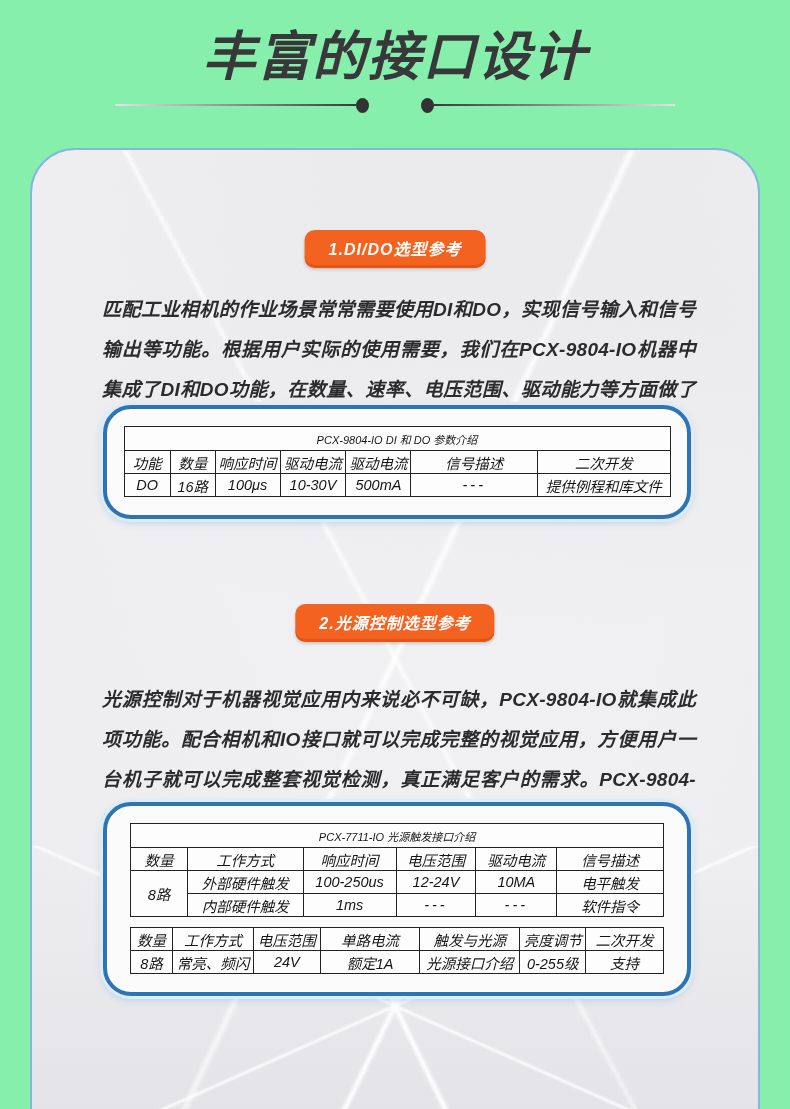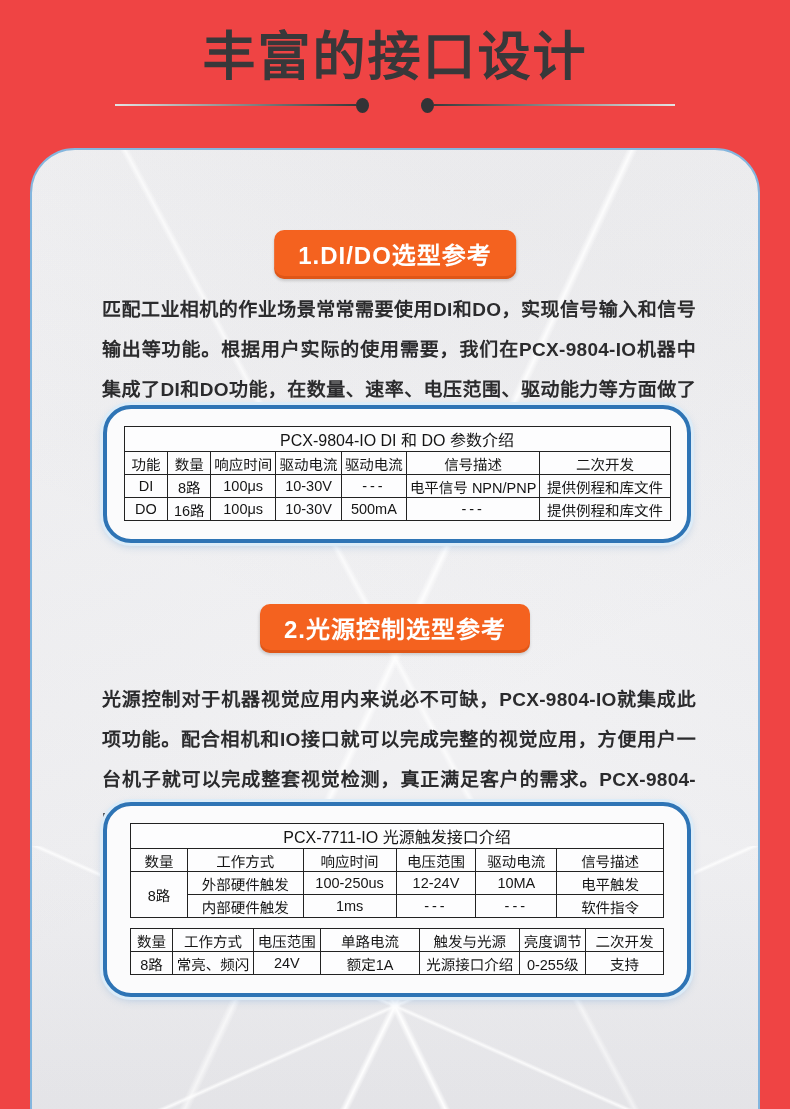--- a/index.html
+++ b/index.html
@@ -1,20 +1,20 @@
 <!DOCTYPE html>
 <html lang="zh-CN"><head>
 <meta charset="utf-8">
 <style>
   * { margin:0; padding:0; box-sizing:border-box; }
   html,body { background:#ffffff; }
   body { font-family:"Liberation Sans","DejaVu Sans",sans-serif; }
   .page {
     position:relative; width:790px; height:1109px;
-    margin:0; overflow:hidden; background:#ef4444;
+    margin:0; overflow:hidden; background:#86efac;font-style:italic;
   }
 
   
   .page-title {
     position:absolute; top:14px; left:0; width:790px;
     text-align:center; font-size:53px; font-weight:800;
     color:#38383a; letter-spacing:2px;
   }
   .title-divider {
     position:absolute; top:97px; left:115px; width:560px; height:16px;
@@ -48,21 +48,21 @@
       linear-gradient(-64deg, rgba(255,255,255,0) 49.4%, rgba(255,255,255,.95) 50%, rgba(255,255,255,0) 50.6%),
       linear-gradient(24deg,  rgba(255,255,255,0) 49.5%, rgba(255,255,255,.8) 50%, rgba(255,255,255,0) 50.5%),
       linear-gradient(-24deg, rgba(255,255,255,0) 49.5%, rgba(255,255,255,.8) 50%, rgba(255,255,255,0) 50.5%),
       linear-gradient(180deg, rgba(160,160,170,0) 0%, rgba(160,160,170,.10) 100%);
   }
 
   
   .section-badge {
     position:absolute; left:50%; transform:translateX(-50%);
     background:#f4621f; color:#ffffff;
-    font-size:24px; font-weight:700; letter-spacing:1px;
+    font-size:16px; font-weight:700; letter-spacing:1px;
     padding:6px 24px 8px; border-radius:10px; white-space:nowrap;
     box-shadow: inset 0 -3px 0 rgba(160,50,0,.25), 0 2px 3px rgba(0,0,0,.15);
   }
   .badge-1 { top:80px; }
   .badge-2 { top:454px; }
 
   
   .body-paragraph {
     position:absolute; left:70px; width:594px;
     font-size:19px; line-height:40px; font-weight:600;
@@ -83,21 +83,21 @@
   .container-2 { top:652px; }
 
   table.param-table {
     border-collapse:collapse; margin:0 auto;
     font-size:14.5px; color:#151515; background:#fdfdfe;
   }
   .param-table th, .param-table td {
     border:1px solid #222222; text-align:center; vertical-align:middle;
     height:23px; padding:0 3px; font-weight:400; white-space:nowrap;
   }
-  .param-table .tbl-title { font-size:16px; height:24px; }
+  .param-table .tbl-title { font-size:11px; height:24px; }
   .param-table td.dash { letter-spacing:3px; }
   .tbl-gap { height:10px; }
 
   .t1 { width:547px; }
   .t2 { width:534px; }
 </style>
 </head>
 <body>
 
 <div class="page">
@@ -136,29 +136,20 @@
         <tr>
           <th>功能</th>
           <th>数量</th>
           <th>响应时间</th>
           <th>驱动电流</th>
           <th>驱动电流</th>
           <th>信号描述</th>
           <th>二次开发</th>
         </tr>
         <tr>
-          <td>DI</td>
-          <td>8路</td>
-          <td>100μs</td>
-          <td>10-30V</td>
-          <td class="dash">---</td>
-          <td>电平信号 NPN/PNP</td>
-          <td>提供例程和库文件</td>
-        </tr>
-        <tr>
           <td>DO</td>
           <td>16路</td>
           <td>100μs</td>
           <td>10-30V</td>
           <td>500mA</td>
           <td class="dash">---</td>
           <td>提供例程和库文件</td>
         </tr>
       </tbody>
         </table>

